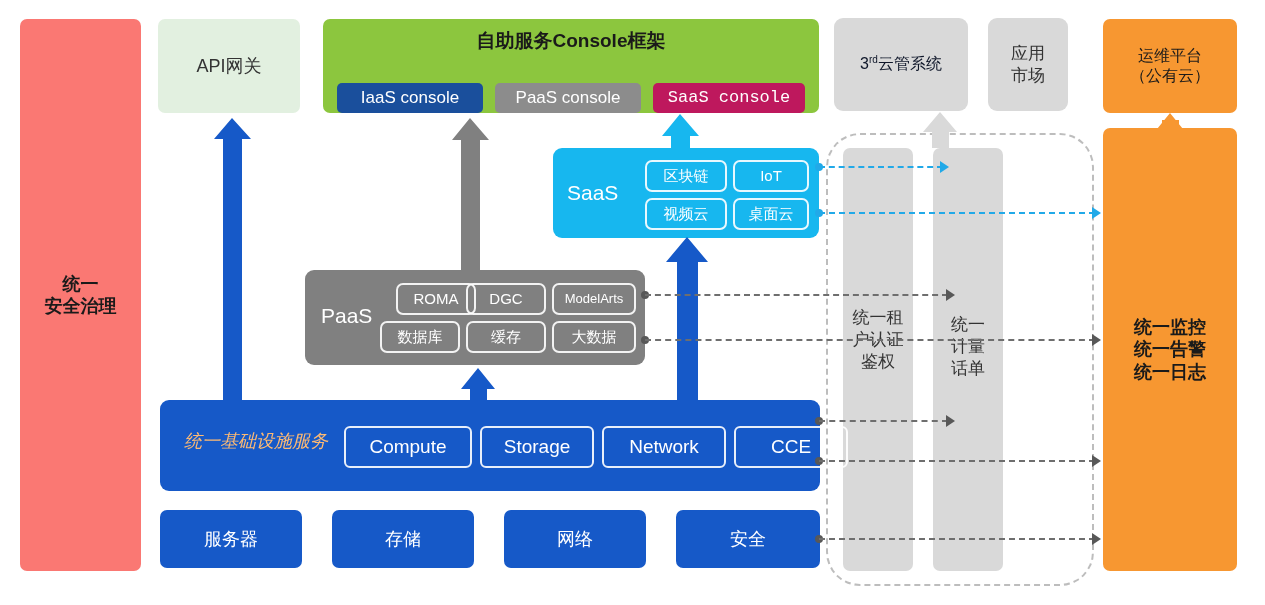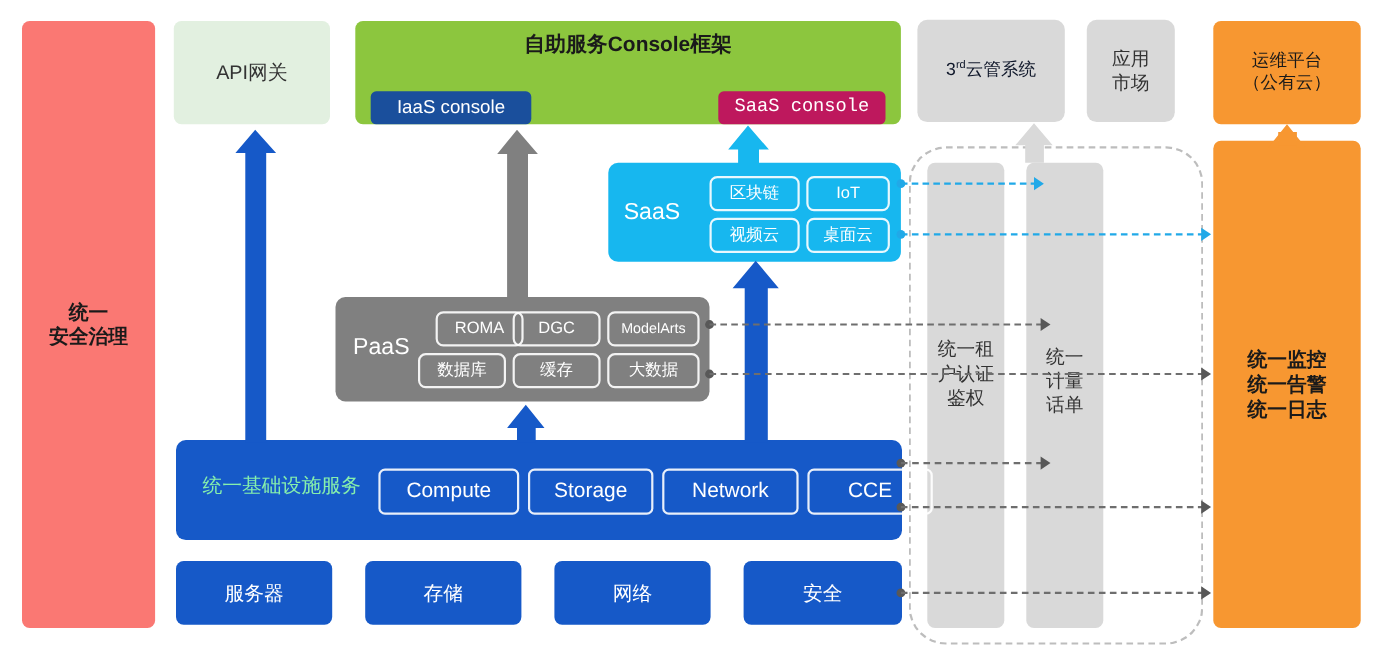--- a/index.html
+++ b/index.html
@@ -46,21 +46,21 @@
   .paas-box .chip{height:28px;}
   .paas-box .p0{left:75px;top:13px;width:76px;margin-left:16px;}
   .paas-box .p1{left:161px;top:13px;width:76px;}
   .paas-box .p2{left:247px;top:13px;width:80px;font-size:13px;}
   .paas-box .p3{left:75px;top:51px;width:76px;}
   .paas-box .p4{left:161px;top:51px;width:76px;}
   .paas-box .p5{left:247px;top:51px;width:80px;}
 
   
   .infra{left:160px;top:400px;width:660px;height:91px;background:#1659c8;border-radius:9px;display:block;}
-  .infra-label{position:absolute;left:24px;top:30px;color:#86efac;font-size:18px;}
+  .infra-label{position:absolute;left:24px;top:30px;color:#fdba74;font-size:18px;font-style:italic;}
   .infra .chip{height:38px;font-size:19px;border-radius:6px;top:26px;}
   .infra .i0{left:184px;width:124px;}
   .infra .i1{left:320px;width:110px;}
   .infra .i2{left:442px;width:120px;}
   .infra .i3{left:574px;width:110px;}
 
   
   .bbox{top:510px;height:58px;background:#1659c8;border-radius:7px;color:#fff;font-size:18px;}
   .b0{left:160px;width:142px;}
   .b1{left:332px;width:142px;}
@@ -93,20 +93,21 @@
     </div>
   </div>
 
   <div class="box api-gw">
     <span>API网关</span>
   </div>
 
   <div class="box console-frame">
     <div class="console-title">自助服务Console框架</div>
     <div class="cbtn iaas">IaaS console</div>
+    <div class="cbtn paas">PaaS console</div>
     <div class="cbtn saas">SaaS console</div>
   </div>
 
   <div class="box g3rd">
     <span><span>3</span><sup>rd</sup><span>云管系统</span></span>
   </div>
 
   <div class="box gapp">
     <div>
       <div>应用</div>

